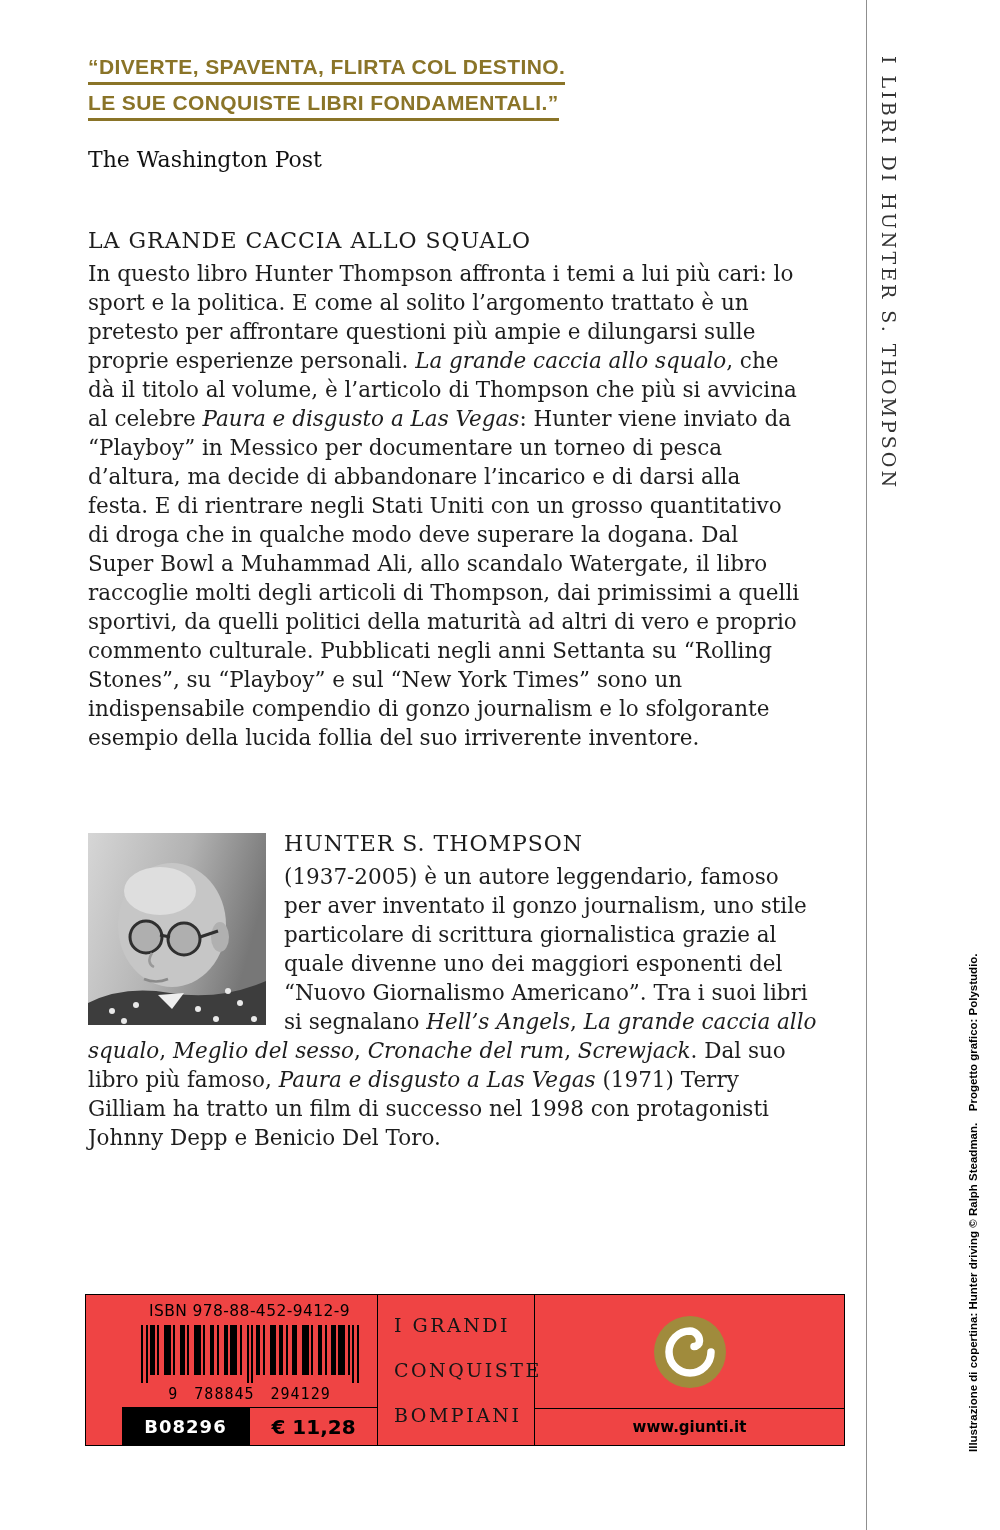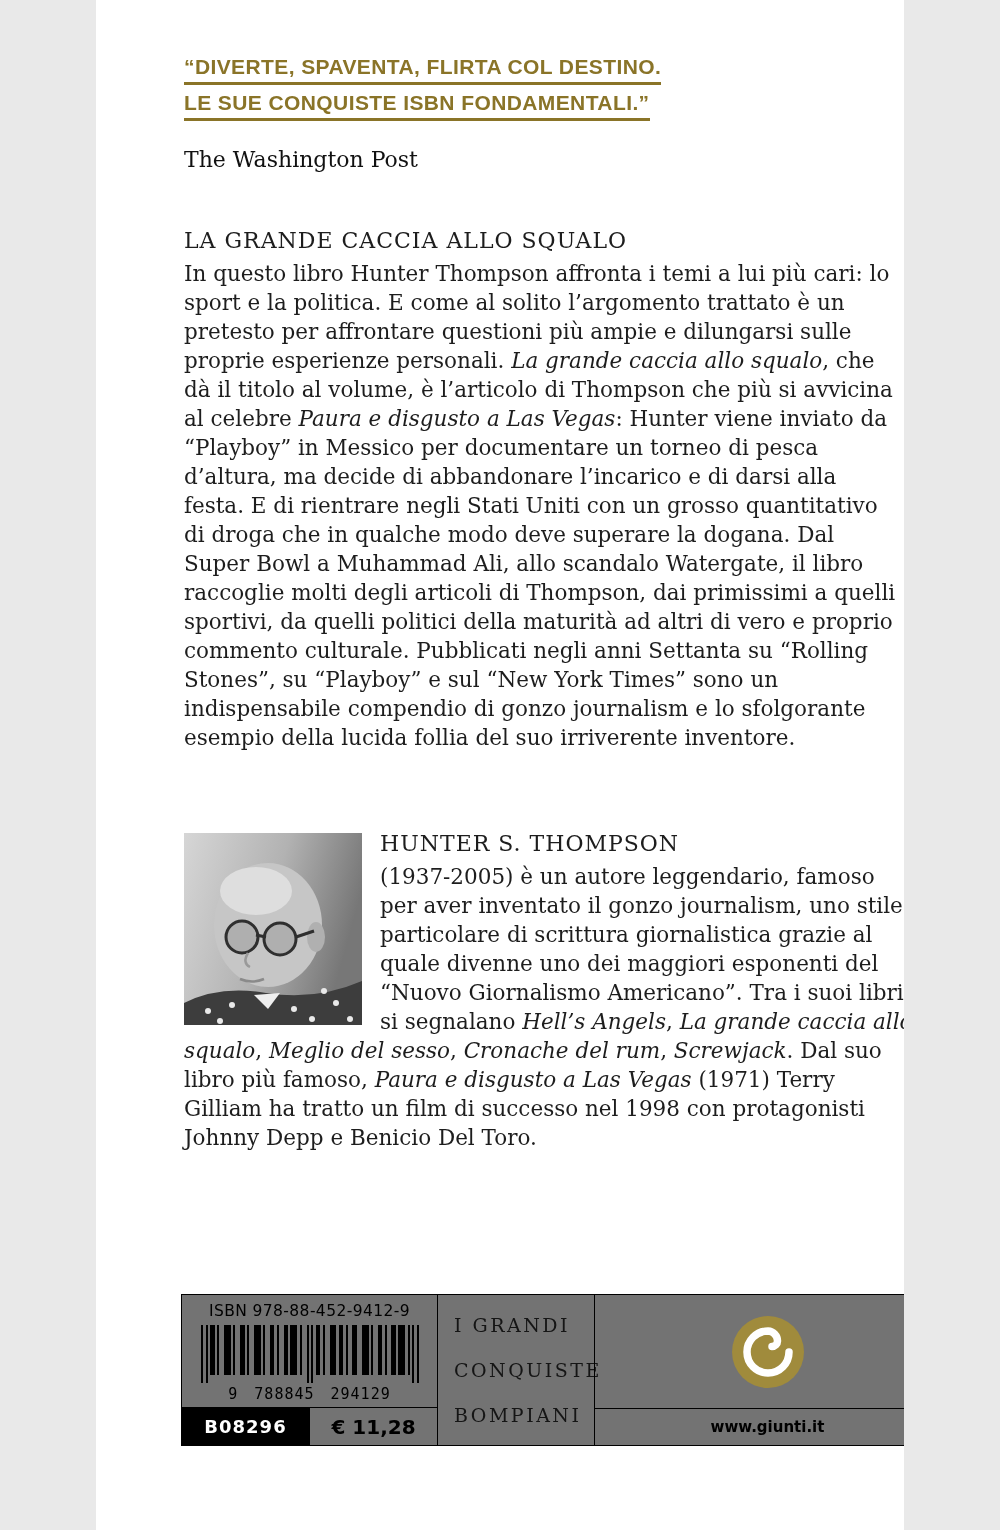--- a/index.html
+++ b/index.html
@@ -1,17 +1,17 @@
 <!DOCTYPE html>
 <html lang="it" style="--accent_gold: #8a7428; --logo_gold: #a08b3c;"><head>
 <meta charset="utf-8">
 <style>
   html,body { margin:0; padding:0; background:#e9e9e9; }
   .page {
-    position:relative; width:808px; height:1530px; margin:0 auto;
+    position:relative; width:1000px; height:1530px; margin:0 auto;
     background:#ffffff; overflow:hidden;
     font-family:"DejaVu Serif", serif; color:#1d1d1d;
   }
 
   
   .quote-block { position:absolute; left:88px; top:55px; width:720px; }
   .quote-line {
     display:table; font-family:"Liberation Sans", sans-serif; font-weight:bold;
     font-size:21px; line-height:23px; letter-spacing:0.4px;
     color:var(--accent_gold,#8a7428);
@@ -41,21 +41,21 @@
     position:absolute; left:967px; top:1452px;
     transform:rotate(-90deg); transform-origin:0 0; white-space:nowrap;
     font-family:"Liberation Sans", sans-serif; font-weight:bold;
     font-size:11.5px; color:#000;
   }
 
   
   .footer {
     position:absolute; left:85px; top:1294px; width:760px; height:152px;
     display:flex; border:1px solid #000; box-sizing:border-box;
-    font-family:"DejaVu Sans", sans-serif; background:#737373;
+    font-family:"DejaVu Sans", sans-serif; background:#ef4444;padding-left:36px;
   }
   .cell { box-sizing:border-box; display:flex; flex-direction:column; }
   .cell + .cell { border-left:1px solid #000; }
   .cell-barcode { width:255px; }
   .isbn { text-align:center; font-size:15.5px; letter-spacing:0.4px; padding-top:7px; color:#000; }
   .barcode-wrap { flex:1; display:flex; flex-direction:column; align-items:center; justify-content:center; }
   .barcode-wrap svg { display:block; }
   .barcode-digits {
     display:flex; gap:16px; font-family:"DejaVu Sans Mono", monospace;
     font-size:15px; letter-spacing:1px; margin-top:2px; color:#000;
@@ -82,21 +82,21 @@
     justify-content:center; font-weight:bold; font-size:15px; color:#000;
   }
 </style>
 </head>
 <body>
 
 <div class="page">
 
   <div class="quote-block">
     <div class="quote-line">“DIVERTE, SPAVENTA, FLIRTA COL DESTINO.</div>
-    <div class="quote-line">LE SUE CONQUISTE ISBN FONDAMENTALI.”</div>
+    <div class="quote-line">LE SUE CONQUISTE LIBRI FONDAMENTALI.”</div>
     <div class="quote-attribution">The Washington Post</div>
   </div>
 
   <div class="synopsis">
     <div class="section-heading">LA GRANDE CACCIA ALLO SQUALO</div>
     <p class="body-text"><span>In questo libro Hunter Thompson affronta i temi a lui più cari: lo sport e la politica. E come al solito l’argomento trattato è un pretesto per affrontare questioni più ampie e dilungarsi sulle proprie esperienze personali. </span><i>La grande caccia allo squalo</i><span>, che dà il titolo al volume, è l’articolo di Thompson che più si avvicina al celebre </span><i>Paura e disgusto a Las Vegas</i><span>: Hunter viene inviato da “Playboy” in Messico per documentare un torneo di pesca d’altura, ma decide di abbandonare l’incarico e di darsi alla festa. E di rientrare negli Stati Uniti con un grosso quantitativo di droga che in qualche modo deve superare la dogana. Dal Super Bowl a Muhammad Ali, allo scandalo Watergate, il libro raccoglie molti degli articoli di Thompson, dai primissimi a quelli sportivi, da quelli politici della maturità ad altri di vero e proprio commento culturale. Pubblicati negli anni Settanta su “Rolling Stones”, su “Playboy” e sul “New York Times” sono un indispensabile compendio di gonzo journalism e lo sfolgorante esempio della lucida follia del suo irriverente inventore.</span></p>
   </div>
 
   <div class="author">
     <div class="author-photo">

